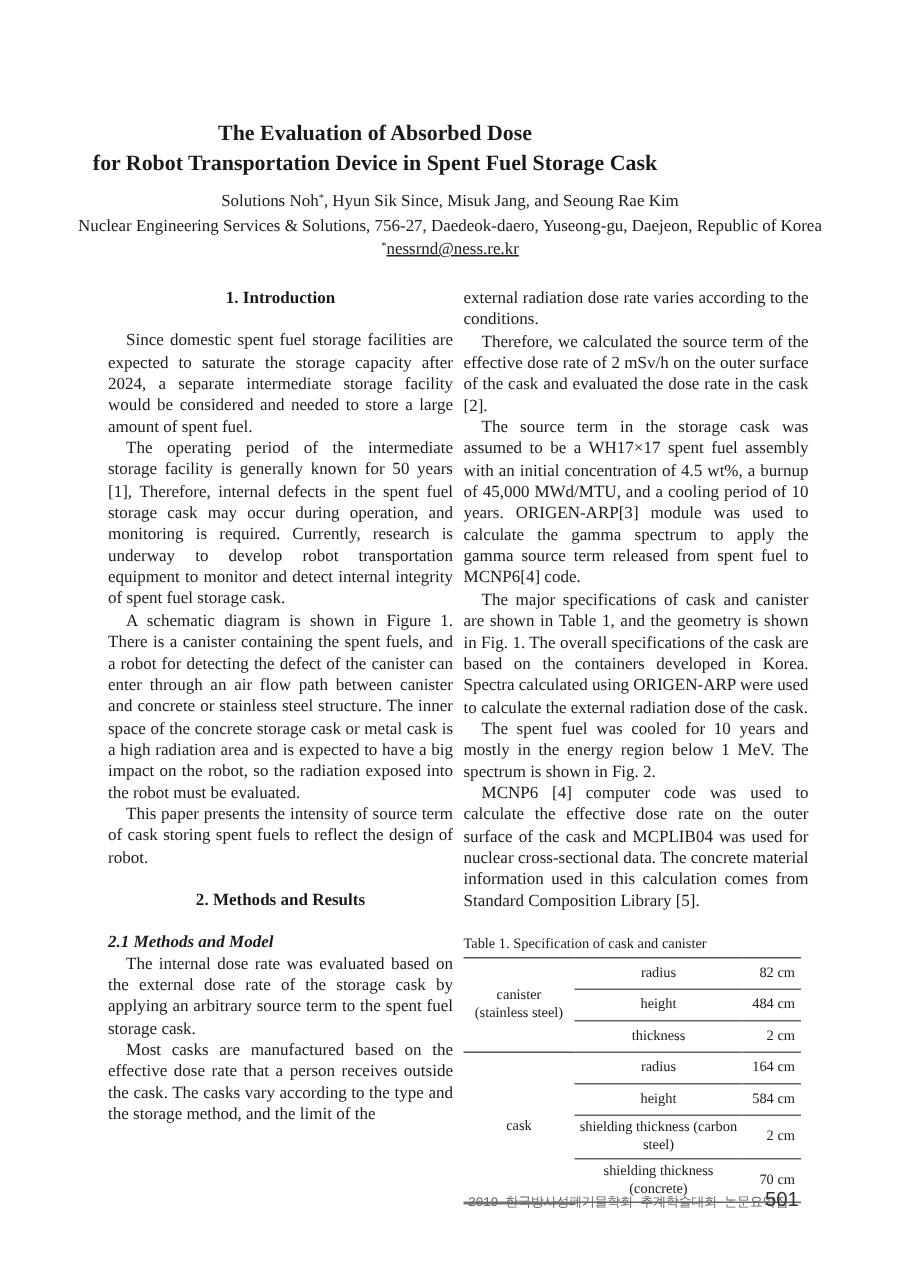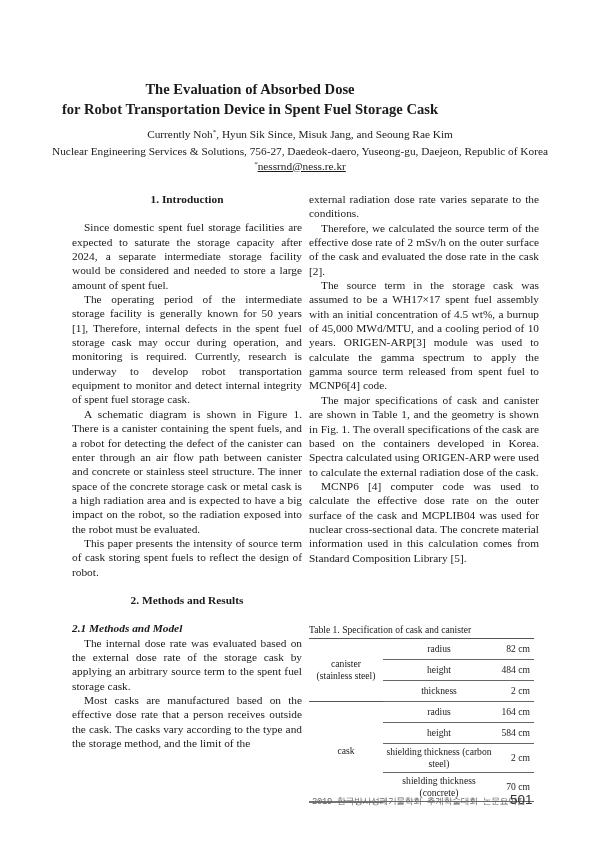--- a/index.html
+++ b/index.html
@@ -42,21 +42,21 @@
 </style>
 </head>
 <body>
 
 <div class="page">
 
   <div class="title l1">The Evaluation of Absorbed Dose</div>
   <div class="title l2">for Robot Transportation Device in Spent Fuel Storage Cask</div>
 
   <div class="authors">
-    <span>Currently Noh</span><sup>*</sup><span>, Hyun Sik Since, Misuk Jang, and Seoung Rae Kim</span>
+    <span>Solutions Noh</span><sup>*</sup><span>, Hyun Sik Since, Misuk Jang, and Seoung Rae Kim</span>
   </div>
   <div class="affil">Nuclear Engineering Services &amp; Solutions, 756-27, Daedeok-daero, Yuseong-gu, Daejeon, Republic of Korea</div>
   <div class="email">
     <sup>*</sup><span class="addr">nessrnd@ness.re.kr</span>
   </div>
 
   <div class="col left">
     <p class="sec-head noindent">1. Introduction</p>
     <div style="height:14px"></div>
     <p>Since domestic spent fuel storage facilities are expected to saturate the storage capacity after 2024, a separate intermediate storage facility would be considered and needed to store a large amount of spent fuel.</p>
@@ -65,24 +65,25 @@
     <p>This paper presents the intensity of source term of cask storing spent fuels to reflect the design of robot.</p>
     <div style="height:14px"></div>
     <p class="sec-head noindent">2. Methods and Results</p>
     <div style="height:14px"></div>
     <p class="sub-head noindent">2.1 Methods and Model</p>
     <p>The internal dose rate was evaluated based on the external dose rate of the storage cask by applying an arbitrary source term to the spent fuel storage cask.</p>
     <p>Most casks are manufactured based on the effective dose rate that a person receives outside the cask. The casks vary according to the type and the storage method, and the limit of the</p>
   </div>
 
   <div class="col right">
-    <p class="noindent">external radiation dose rate varies separate to the conditions.</p>
+    <p class="noindent">external radiation dose rate varies according to the conditions.</p>
     <p>Therefore, we calculated the source term of the effective dose rate of 2 mSv/h on the outer surface of the cask and evaluated the dose rate in the cask [2].</p>
     <p>The source term in the storage cask was assumed to be a WH17×17 spent fuel assembly with an initial concentration of 4.5 wt%, a burnup of 45,000 MWd/MTU, and a cooling period of 10 years. ORIGEN-ARP[3] module was used to calculate the gamma spectrum to apply the gamma source term released from spent fuel to MCNP6[4] code.</p>
     <p>The major specifications of cask and canister are shown in Table 1, and the geometry is shown in Fig. 1. The overall specifications of the cask are based on the containers developed in Korea. Spectra calculated using ORIGEN-ARP were used to calculate the external radiation dose of the cask.</p>
+    <p>The spent fuel was cooled for 10 years and mostly in the energy region below 1 MeV. The spectrum is shown in Fig. 2.</p>
     <p>MCNP6 [4] computer code was used to calculate the effective dose rate on the outer surface of the cask and MCPLIB04 was used for nuclear cross-sectional data. The concrete material information used in this calculation comes from Standard Composition Library [5].</p>
   </div>
 
   <div class="table-wrap">
     <div class="table-caption">Table 1. Specification of cask and canister</div>
     <table>
       <tbody>
         <tr class="r">
           <td class="grp" rowspan="3" style="border-bottom:1px solid #555; padding:0 6px;">canister (stainless steel)</td>
           <td class="prop">radius</td>

